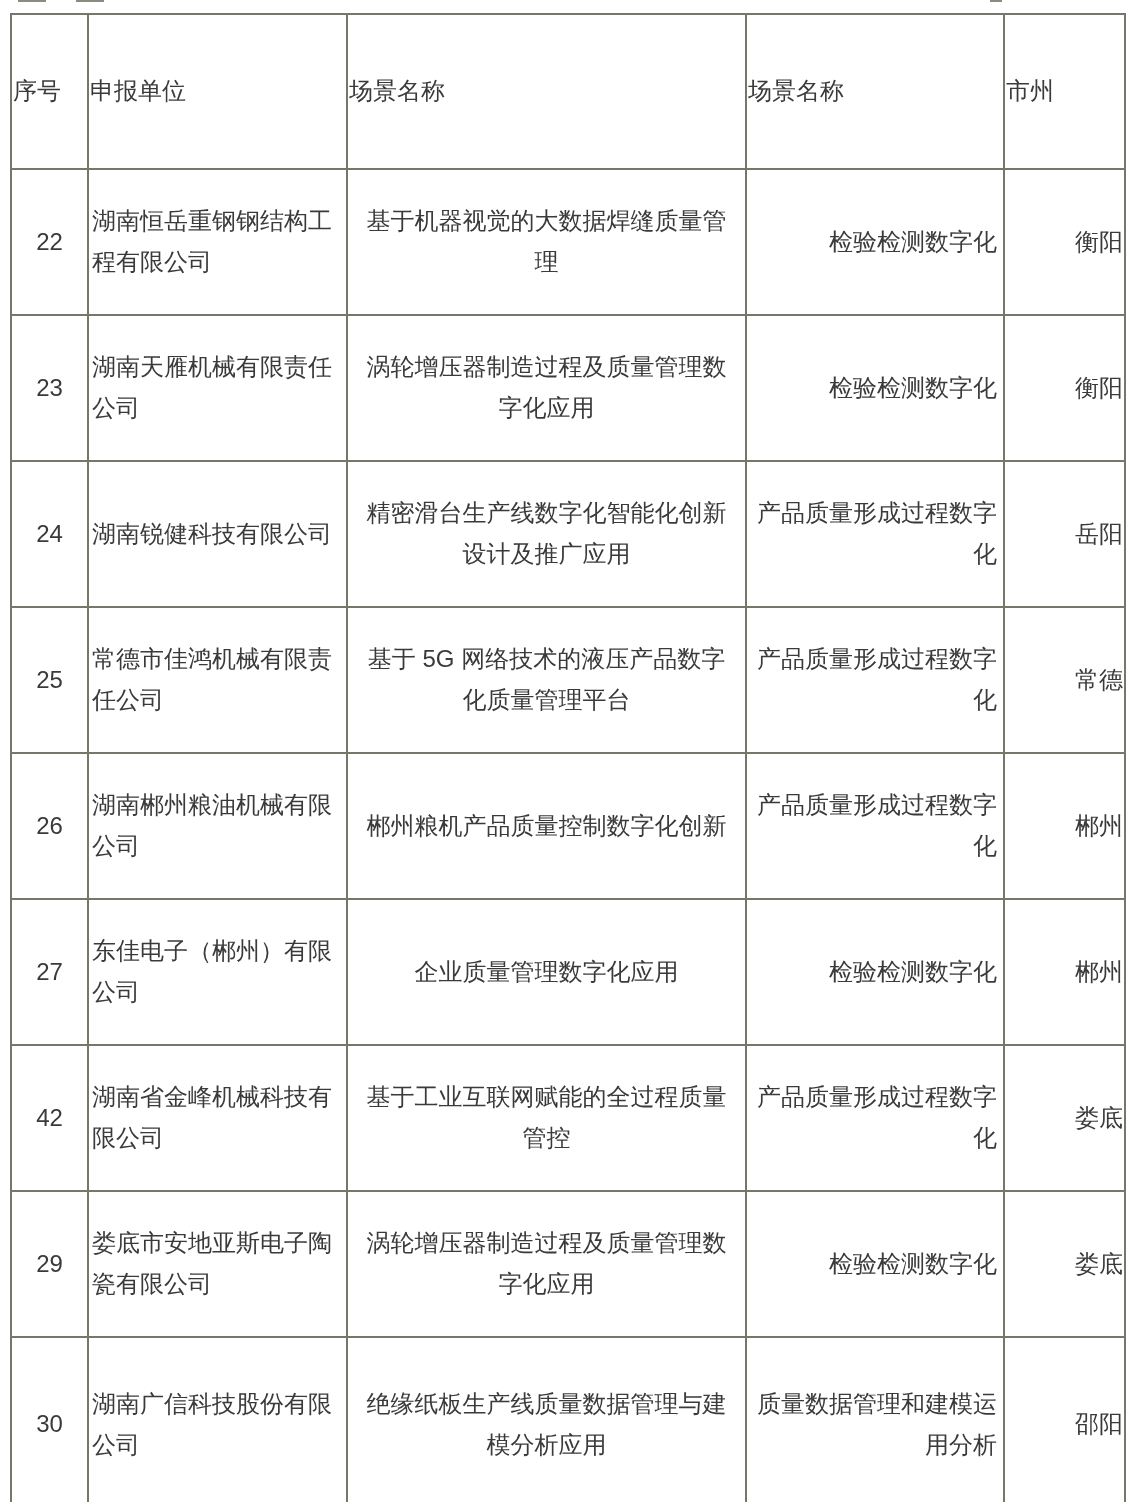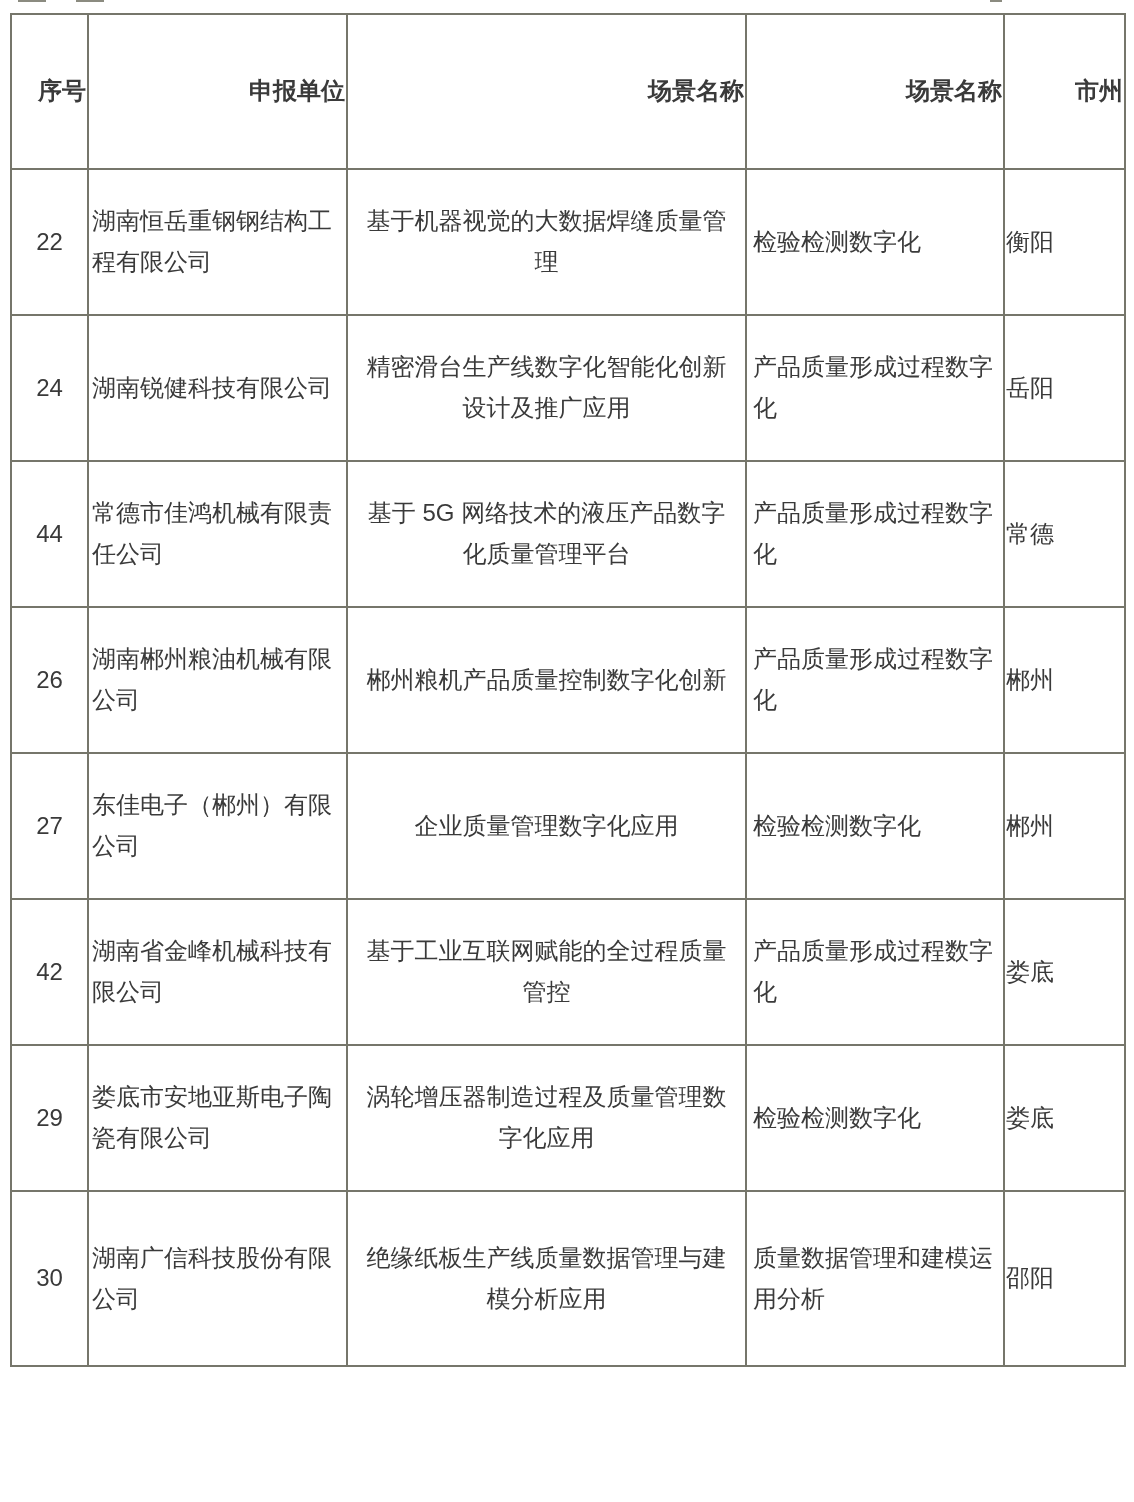--- a/index.html
+++ b/index.html
@@ -36,26 +36,26 @@
     font-size:24px;
     font-weight:normal;
     line-height:1.7;
     vertical-align:middle;
     overflow:hidden;
     word-break:break-all;
   }
   thead tr{height:155px;}
   tbody tr{height:146px;}
   tbody tr:last-child{height:175px;}
-  th{text-align:right;font-weight:bold;}
+  th{text-align:left;}
   .col-index{text-align:center;margin-top:40px;}
   .col-unit{text-align:left;padding:0 3px;margin-left:36px;}
   .col-scene{text-align:center;padding:0 16px;}
-  .col-direction{text-align:left;padding:12px 6px;}
-  .col-city{text-align:left;}
+  .col-direction{text-align:right;padding:12px 6px;}
+  .col-city{text-align:right;}
 </style>
 </head>
 <body>
 
 <div class="crop-artifact frag-a"></div>
 <div class="crop-artifact frag-b"></div>
 <div class="crop-artifact frag-c"></div>
 
 <table>
   <colgroup>
@@ -76,28 +76,35 @@
   </thead>
   <tbody id="table-body">
       <tr>
     <td class="col-index">22</td>
     <td class="col-unit">湖南恒岳重钢钢结构工程有限公司</td>
     <td class="col-scene">基于机器视觉的大数据焊缝质量管理</td>
     <td class="col-direction">检验检测数字化</td>
     <td class="col-city">衡阳</td>
   </tr>
       <tr>
+    <td class="col-index">23</td>
+    <td class="col-unit">湖南天雁机械有限责任公司</td>
+    <td class="col-scene">涡轮增压器制造过程及质量管理数字化应用</td>
+    <td class="col-direction">检验检测数字化</td>
+    <td class="col-city">衡阳</td>
+  </tr>
+      <tr>
     <td class="col-index">24</td>
     <td class="col-unit">湖南锐健科技有限公司</td>
     <td class="col-scene">精密滑台生产线数字化智能化创新设计及推广应用</td>
     <td class="col-direction">产品质量形成过程数字化</td>
     <td class="col-city">岳阳</td>
   </tr>
       <tr>
-    <td class="col-index">44</td>
+    <td class="col-index">25</td>
     <td class="col-unit">常德市佳鸿机械有限责任公司</td>
     <td class="col-scene">基于 5G 网络技术的液压产品数字化质量管理平台</td>
     <td class="col-direction">产品质量形成过程数字化</td>
     <td class="col-city">常德</td>
   </tr>
       <tr>
     <td class="col-index">26</td>
     <td class="col-unit">湖南郴州粮油机械有限公司</td>
     <td class="col-scene">郴州粮机产品质量控制数字化创新</td>
     <td class="col-direction">产品质量形成过程数字化</td>

